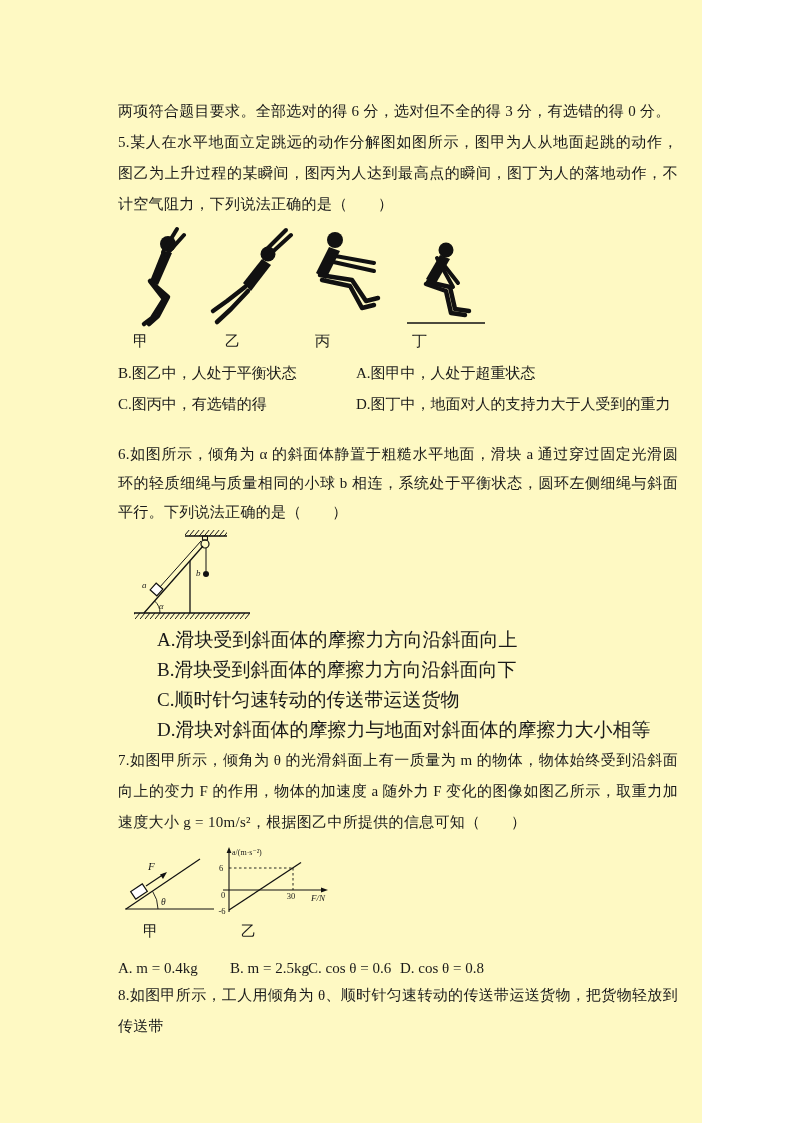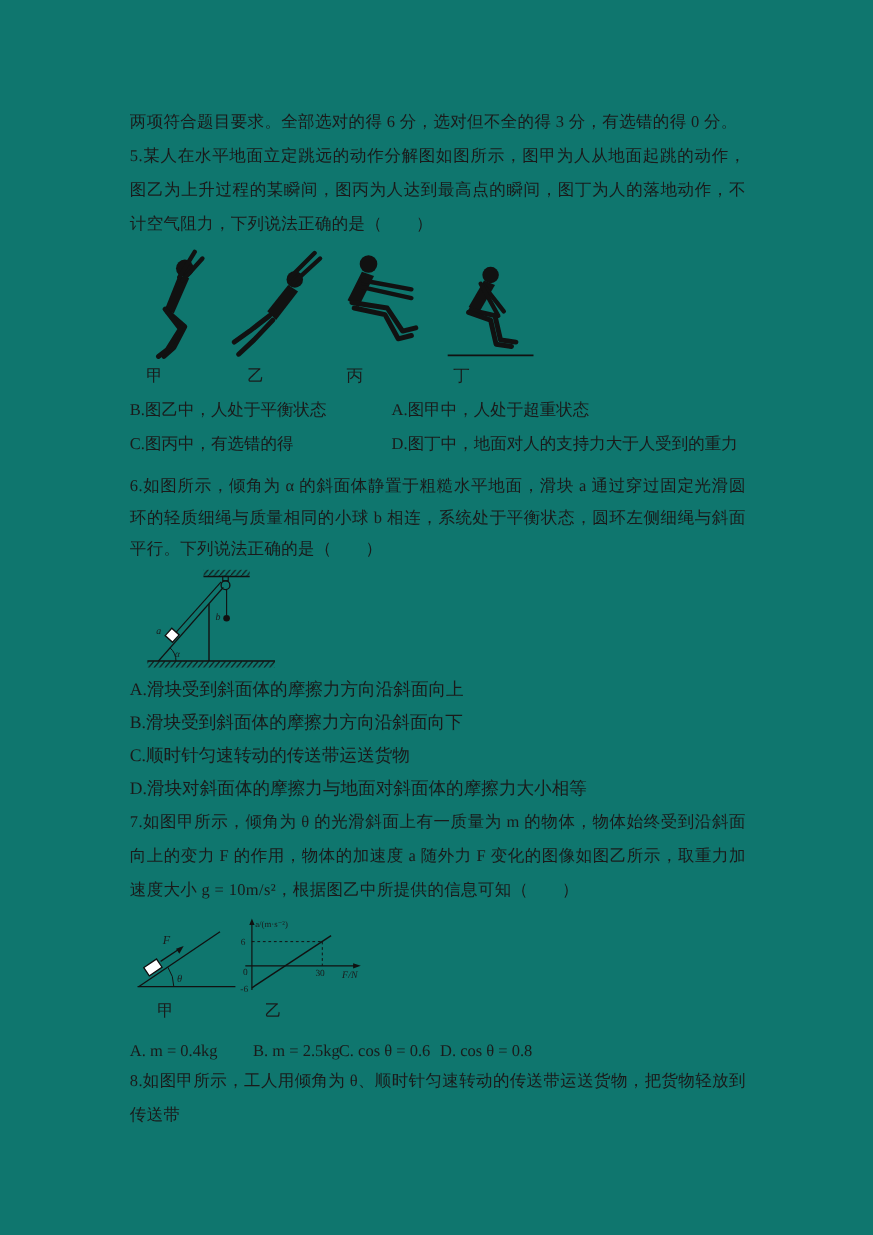--- a/index.html
+++ b/index.html
@@ -1,27 +1,27 @@
 <!DOCTYPE html>
 <html><head>
 <meta charset="utf-8">
 <style>
   html,body{margin:0;padding:0;background:#fff;}
-  .page{position:relative;width:794px;height:1123px;background:#0f766e;overflow:hidden;
+  .page{position:relative;width:702px;height:1123px;background:#fef9c3;overflow:hidden;
         font-family:"Liberation Serif","DejaVu Serif",serif;color:#1a1a1a;}
   .content{position:absolute;left:118px;top:96px;width:560px;}
   p.para{margin:0;font-size:15px;line-height:31px;text-align:justify;letter-spacing:.3px;}
   p.q6p{line-height:29px;}
   .fig-row{position:relative;height:107px;margin-top:5px;}
   .fig-row svg{position:absolute;top:0;}
   .fig-labels{position:relative;height:22px;font-size:15px;}
   .fig-labels span{position:absolute;top:0;}
   .opt-grid{display:grid;grid-template-columns:238px auto;margin-top:4px;
             font-size:15px;line-height:31px;}
-  .opt-list{margin-top:4px;font-size:16px;line-height:30px;}
+  .opt-list{margin-top:4px;font-size:19px;line-height:30px;margin-left:39px;}
   .q6fig{display:block;margin:2px 0 0 12px;}
   .q7figs{position:relative;height:72px;margin-top:8px;}
   .q7figs svg{position:absolute;top:0;}
   .q7labels{position:relative;height:24px;margin-top:4px;font-size:15px;}
   .q7labels span{position:absolute;top:0;}
   .opt-inline{position:relative;height:20px;margin-top:14px;font-size:15px;}
   .opt-inline span{position:absolute;top:0;white-space:nowrap;}
   .q8{margin-top:24px;}
   .sf{stroke:#111;fill:none;stroke-linecap:round;stroke-linejoin:round;}
   text.svgt{font-family:"Liberation Serif","DejaVu Serif",serif;fill:#1a1a1a;}
@@ -78,21 +78,21 @@
       <span style="left:197px">丙</span>
       <span style="left:294px">丁</span>
     </div>
     <div class="opt-grid">
       <span>B.图乙中，人处于平衡状态</span>
       <span>A.图甲中，人处于超重状态</span>
       <span>C.图丙中，有选错的得</span>
       <span>D.图丁中，地面对人的支持力大于人受到的重力</span>
     </div>
 
-    <p class="para q6p" style="margin-top:8px">6.如图所示，倾角为 α 的斜面体静置于粗糙水平地面，滑块 a 通过穿过固定光滑圆环的轻质细绳与质量相同的小球 b 相连，系统处于平衡状态，圆环左侧细绳与斜面平行。下列说法正确的是（　　）</p>
+    <p class="para q6p" style="margin-top:20px">6.如图所示，倾角为 α 的斜面体静置于粗糙水平地面，滑块 a 通过穿过固定光滑圆环的轻质细绳与质量相同的小球 b 相连，系统处于平衡状态，圆环左侧细绳与斜面平行。下列说法正确的是（　　）</p>
 
     <svg class="q6fig" width="145" height="92" viewBox="0 0 145 92">
       <defs>
         <pattern id="hatch6" width="5" height="6" patternUnits="userSpaceOnUse">
           <line x1="0" y1="6" x2="5" y2="0" stroke="#111" stroke-width="1"></line>
         </pattern>
       </defs>
       <rect x="55" y="1" width="42" height="6" fill="url(#hatch6)"></rect>
       <line x1="55" y1="7" x2="97" y2="7" stroke="#111" stroke-width="1.4"></line>
       <rect x="72.5" y="7" width="5" height="4" fill="none" stroke="#111" stroke-width="1.1"></rect>

